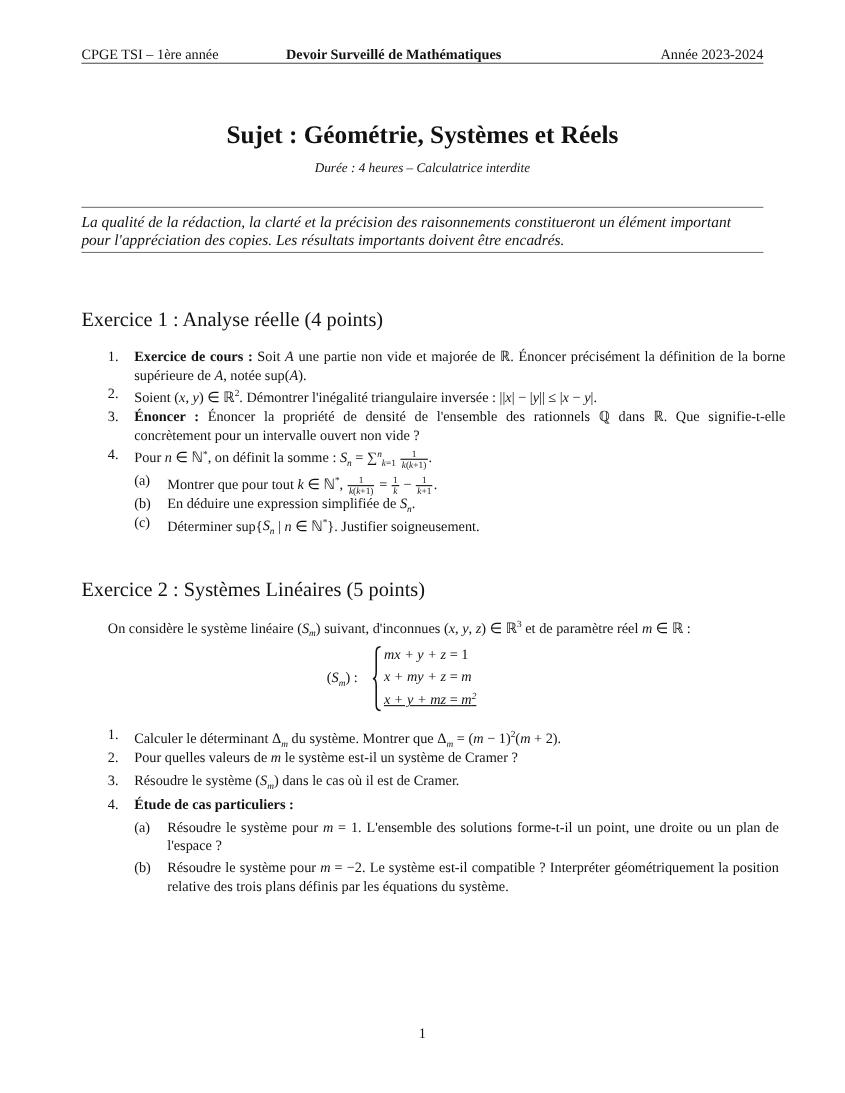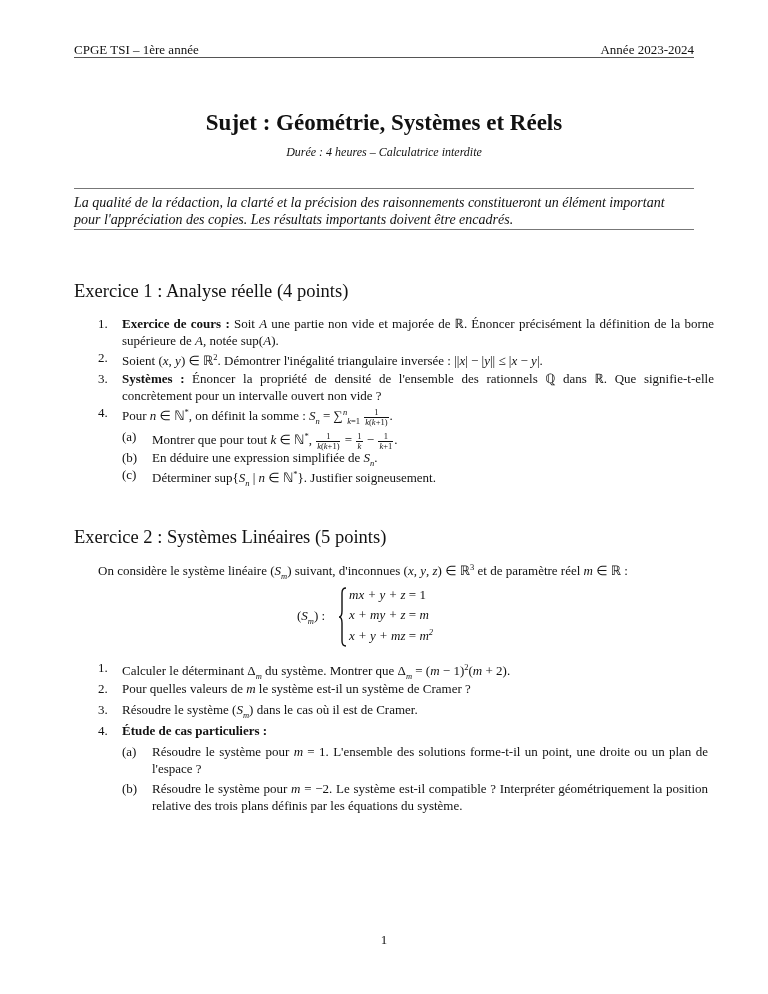--- a/index.html
+++ b/index.html
@@ -52,20 +52,21 @@
   .pagenum { position: absolute; top: 932px; left: 0; width: 768px; text-align: center;
              font-family: "Liberation Serif", serif; font-size: 13px; }
 </style>
 </head>
 <body>
 
 <div class="page">
 
   <div class="hdr">
     <span class="l">CPGE TSI – 1ère année</span>
+    <span class="c">Devoir Surveillé de Mathématiques</span>
     <span class="r">Année 2023-2024</span>
   </div>
   <div class="hdr-rule"></div>
 
   <div class="title">Sujet : Géométrie, Systèmes et Réels</div>
   <div class="subtitle">Durée : 4 heures – Calculatrice interdite</div>
 
   <div class="notice-rule" style="top:188px;"></div>
   <div class="notice">La qualité de la rédaction, la clarté et la précision des raisonnements constitueront un élément important pour l'appréciation des copies. Les résultats importants doivent être encadrés.</div>
   <div class="notice-rule" style="top:229px;"></div>
@@ -77,21 +78,21 @@
     <span class="txt"><b>Exercice de cours :</b> Soit <i>A</i> une partie non vide et majorée de ℝ. Énoncer précisément la définition de la borne supérieure de <i>A</i>, notée sup(<i>A</i>).</span>
   </div>
 
   <div class="item" style="top:349px; left:0; width:620px;">
     <span class="num">2.</span>
     <span class="txt">Soient (<i>x</i>, <i>y</i>) ∈ ℝ<sup>2</sup>. Démontrer l'inégalité triangulaire inversée : ||<i>x</i>| − |<i>y</i>|| ≤ |<i>x</i> − <i>y</i>|.</span>
   </div>
 
   <div class="item" style="top:370px; left:0; width:620px;">
     <span class="num">3.</span>
-    <span class="txt"><b>Systèmes :</b> Énoncer la propriété de densité de l'ensemble des rationnels ℚ dans ℝ. Que signifie-t-elle concrètement pour un intervalle ouvert non vide ?</span>
+    <span class="txt"><b>Énoncer :</b> Énoncer la propriété de densité de l'ensemble des rationnels ℚ dans ℝ. Que signifie-t-elle concrètement pour un intervalle ouvert non vide ?</span>
   </div>
 
   <div class="item" style="top:404px; left:0; width:620px;">
     <span class="num">4.</span>
     <span class="txt">Pour <i>n</i> ∈ ℕ<sup>*</sup>, on définit la somme : <i>S<sub>n</sub></i> = ∑<sup><i>n</i></sup><sub><i>k</i>=1</sub> <span class="frac"><span>1</span><span class="d"><i>k</i>(<i>k</i>+1)</span></span>.</span>
   </div>
 
   <div class="item sub" style="top:428px; left:24px; width:596px;">
     <span class="num">(a)</span>
     <span class="txt">Montrer que pour tout <i>k</i> ∈ ℕ<sup>*</sup>, <span class="frac"><span>1</span><span class="d"><i>k</i>(<i>k</i>+1)</span></span> = <span class="frac"><span>1</span><span class="d"><i>k</i></span></span> − <span class="frac"><span>1</span><span class="d"><i>k</i>+1</span></span>.</span>
@@ -114,21 +115,21 @@
   </div>
 </div>
 
 <div class="system">
   <span class="sys-label">(<i>S<sub>m</sub></i>) :</span>
   <svg class="brace" viewBox="0 0 10 60">
     <path d="M8 1 Q4 1 4 6 L4 24 Q4 30 1 30 Q4 30 4 36 L4 54 Q4 59 8 59" fill="none" stroke="#111" stroke-width="1.4"></path>
   </svg>
   <div class="eq" style="top:0px;">mx + y + z <span class="u">= 1</span></div>
   <div class="eq" style="top:20px;">x + my + z <span class="u">=</span> m</div>
-  <div class="eq" style="top:40px;">x + y + mz <span class="u">=</span> m<sup class="u">2</sup></div>
+  <div class="eq" style="top:40px;text-decoration:underline;">x + y + mz <span class="u">=</span> m<sup class="u">2</sup></div>
 </div>
 
 <div class="page">
   <div class="item" style="top:659px; left:0; width:620px;">
     <span class="num">1.</span>
     <span class="txt">Calculer le déterminant Δ<sub><i>m</i></sub> du système. Montrer que Δ<sub><i>m</i></sub> = (<i>m</i> − 1)<sup>2</sup>(<i>m</i> + 2).</span>
   </div>
 
   <div class="item" style="top:680px; left:0; width:620px;">
     <span class="num">2.</span>

